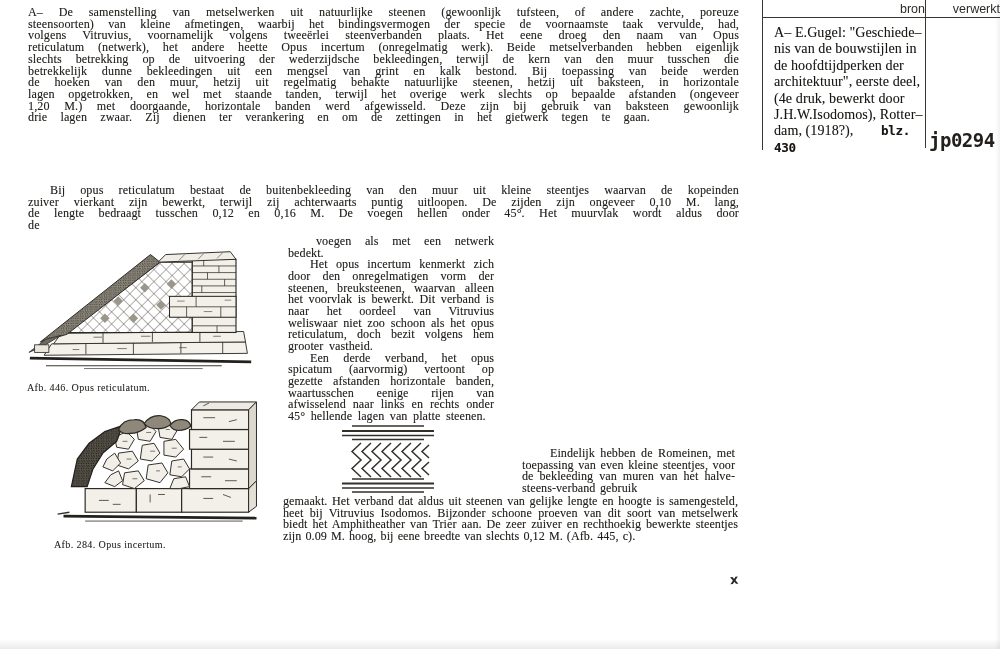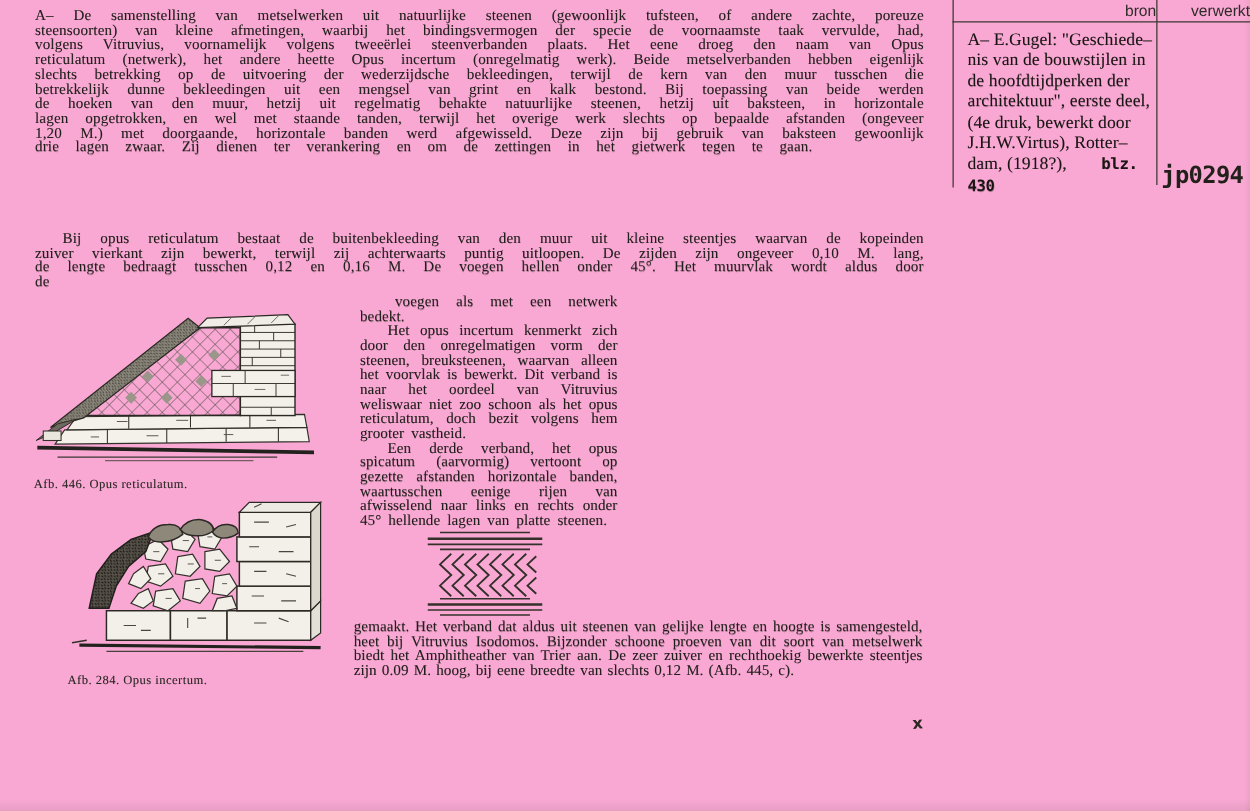--- a/index.html
+++ b/index.html
@@ -1,17 +1,17 @@
 <!DOCTYPE html>
 <html><head>
 <meta charset="utf-8">
 <style>
   html,body{margin:0;padding:0;}
   body{background:#e8e6e2;font-family:"Liberation Serif","DejaVu Serif",serif;}
-  .scan{position:relative;width:1000px;height:649px;background:#f9a8d4;overflow:hidden;
+  .scan{position:relative;width:1000px;height:649px;background:#ffffff;overflow:hidden;
         color:#211f1c;}
   .scan *{box-sizing:border-box;}
 
   
   .tblock{position:absolute;text-align:justify;
           text-shadow:0.25px 0.25px 0 rgba(40,36,30,.35);}
   .tblock p{margin:0;}
   .wide{font-size:12px;line-height:11.7px;word-spacing:10px;letter-spacing:.15px;}
   .colc{font-size:12px;line-height:11.65px;word-spacing:2.5px;letter-spacing:.1px;}
   .cold{font-size:12px;line-height:11.6px;word-spacing:1.5px;letter-spacing:.1px;}
@@ -182,41 +182,44 @@
         <path d="M39 19 L30 27.5 L39 36 L30 44.5 L39 53"></path>
         <path d="M49 19 L40 27.5 L49 36 L40 44.5 L49 53"></path>
         <path d="M59 19 L50 27.5 L59 36 L50 44.5 L59 53"></path>
         <path d="M69 19 L60 27.5 L69 36 L60 44.5 L69 53"></path>
         <path d="M79 19 L70 27.5 L79 36 L70 44.5 L79 53"></path>
         <path d="M87 21 L80 27.5 L87 34 M87 38 L80 44.5 L87 51"></path>
       </g>
     </svg>
   </div>
 
+  <div class="tblock cold" style="left:522px;top:448px;width:213px">
+    <p class="ind28">Eindelijk hebben de Romeinen, met toepassing van even kleine steentjes, voor de bekleeding van muren van het halve-steens-verband gebruik</p>
+  </div>
 
   <div class="tblock bote" style="left:283px;top:496px;width:455px">
     <p>gemaakt. Het verband dat aldus uit steenen van gelijke lengte en hoogte is samengesteld, heet bij Vitruvius Isodomos. Bijzonder schoone proeven van dit soort van metselwerk biedt het Amphitheather van Trier aan. De zeer zuiver en rechthoekig bewerkte steentjes zijn 0.09 M. hoog, bij eene breedte van slechts 0,12 M. (Afb. 445, c).</p>
   </div>
 
   <div class="xmark">x</div>
 
   <div class="vline" style="left:762px;top:0;height:150px"></div>
   <div class="vline" style="left:925px;top:0;height:148px"></div>
   <div class="hline" style="left:762px;top:17px;width:238px"></div>
 
   <div class="colhead" style="left:763px;width:162px">bron</div>
   <div class="colhead" style="left:926px;width:74px">verwerkt</div>
 
   <div class="citation">
     <div>A– E.Gugel: "Geschiede–</div>
     <div>nis van de bouwstijlen in</div>
     <div>de hoofdtijdperken der</div>
     <div>architektuur", eerste deel,</div>
     <div>(4e druk, bewerkt door</div>
-    <div>J.H.W.Virtus), Rotter–</div>
+    <div>J.H.W.Isodomos), Rotter–</div>
     <div>
       <span>dam, (1918?),</span>
       <span class="mono">blz. 430</span>
     </div>
   </div>
 
   <div class="code">jp0294</div>
 
   <div class="edge-bottom"></div>
   <div class="edge-right"></div>

